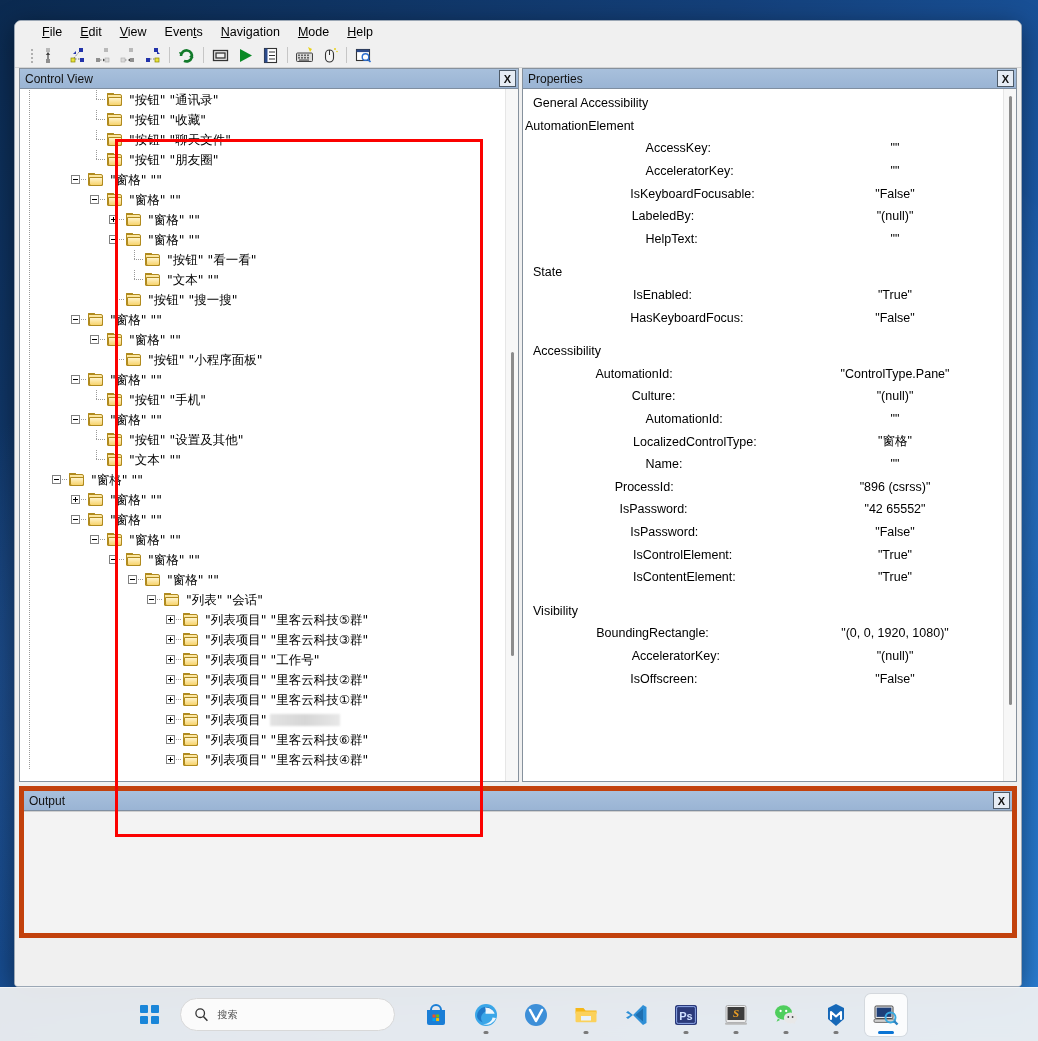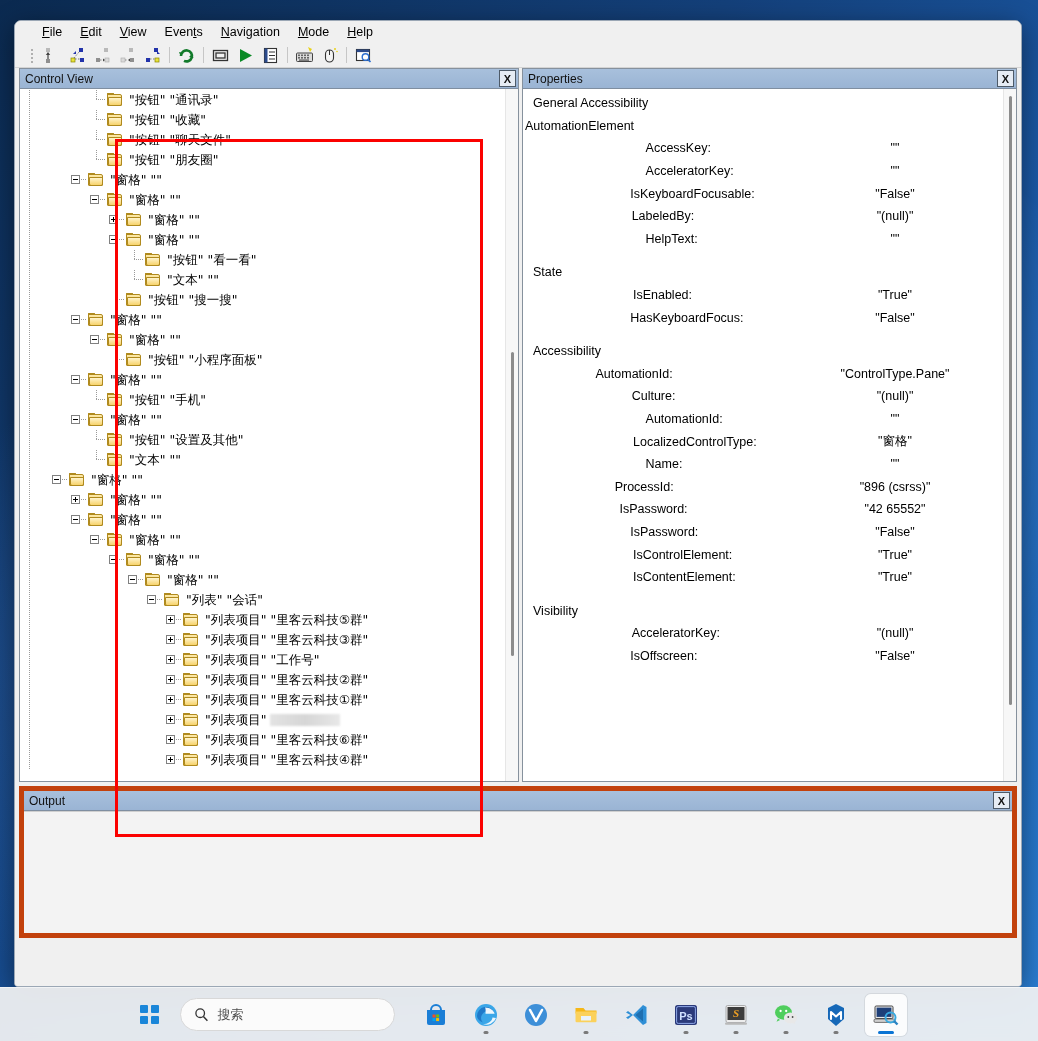--- a/index.html
+++ b/index.html
@@ -256,21 +256,21 @@
   .tb-inner { display: flex; align-items: center; gap: 4px; }
   .start-btn { width: 40px; height: 40px; display:flex; align-items:center; justify-content:center; border-radius:5px; }
   .win-logo { width: 19px; height: 19px; display:grid; grid-template-columns:1fr 1fr; grid-template-rows:1fr 1fr; gap:2.5px; }
   .win-logo i { background:#1a86d9; display:block; border-radius:1px; }
   .search-pill {
     width: 215px; height: 33px; border-radius: 17px;
     background: #fbfbfb; border: 1px solid #d8d8d8;
     display: flex; align-items: center; padding-left: 13px; gap: 9px;
     margin-left: 6px; margin-right: 14px;
   }
-  .search-pill .txt { font-size: 13px; color: #4c4c4c; font-family:"DejaVu Sans",sans-serif; }
+  .search-pill .txt { font-size: 10px; color: #4c4c4c; font-family:"DejaVu Sans",sans-serif; }
   .tb-app {
     width: 42px; height: 42px; border-radius: 6px;
     display:flex; align-items:center; justify-content:center;
     position: relative; margin: 0 2px;
   }
   .tb-app.active { background: rgba(255,255,255,.85); box-shadow: 0 0 0 1px rgba(0,0,0,.07); }
   .tb-app .dot {
     position: absolute; bottom: 2px; left: 50%; transform: translateX(-50%);
     width: 5px; height: 3px; border-radius: 2px; background: #7a7a7a;
   }
@@ -951,20 +951,24 @@
                 <div class="prop-key">IsControlElement:</div>
                 <div class="prop-val">"True"</div>
               </div>
               <div class="prop-row kv">
                 <div class="prop-key">IsContentElement:</div>
                 <div class="prop-val">"True"</div>
               </div>
               <div class="prop-spacer"></div>
               <div class="prop-row group">Visibility</div>
               <div class="prop-row kv">
+                <div class="prop-key">BoundingRectangle:</div>
+                <div class="prop-val">"(0, 0, 1920, 1080)"</div>
+              </div>
+              <div class="prop-row kv">
                 <div class="prop-key">AcceleratorKey:</div>
                 <div class="prop-val">"(null)"</div>
               </div>
               <div class="prop-row kv">
                 <div class="prop-key">IsOffscreen:</div>
                 <div class="prop-val">"False"</div>
               </div>
             </div>
           <div class="vscroll">
             <div class="thumb" id="props-thumb" style="top: 1%; height: 88%;"></div>

